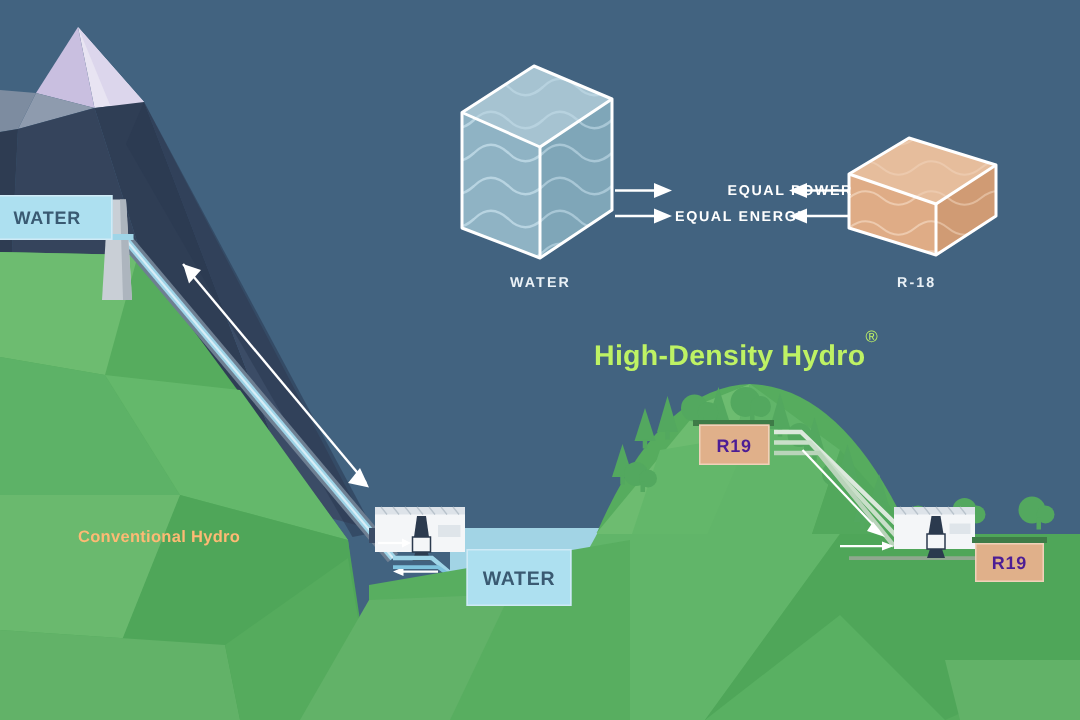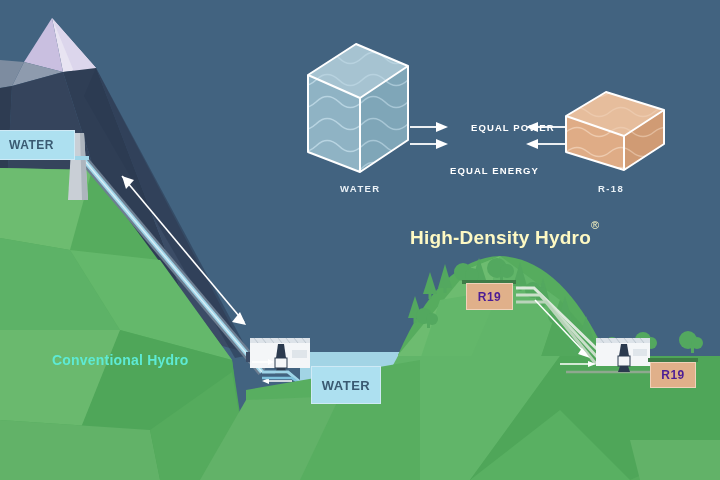--- a/index.html
+++ b/index.html
@@ -34,41 +34,41 @@
     border:1px solid #F0D2BA;
   }
 
   #water-chip-top{left:-12px;top:130px;width:85px;height:28px;font-size:12px;}
   #water-chip-bottom{left:311px;top:366px;width:68px;height:36px;font-size:13px;}
   #r19-chip-hill{left:466px;top:283px;width:45px;height:25px;font-size:12px;}
   #r19-chip-low{left:650px;top:362px;width:44px;height:24px;font-size:12px;}
 
   #title-conventional{
     left:52px;top:352px;
-    color:#5eead4;font-size:14px;font-weight:bold;
+    color:#fdba74;font-size:11px;font-weight:bold;
     letter-spacing:.2px;
   }
   #title-hdh{
-    left:410px;top:227px;
-    color:#fef9c3;font-size:19px;font-weight:bold;
+    left:396px;top:227px;
+    color:#bef264;font-size:19px;font-weight:bold;
     letter-spacing:.2px;
   }
   #title-hdh sup{font-size:11px;font-weight:normal;top:-.75em;position:relative;}
 
   .cap{
     color:#EAF1F6;font-size:9.5px;font-weight:bold;letter-spacing:1.4px;
   }
   #cap-water{left:340px;top:183px;}
   #cap-r19{left:598px;top:183px;}
 
   .eq{
     color:#ffffff;font-size:9.5px;font-weight:bold;letter-spacing:1.1px;
   }
-  #eq-power{left:436px;top:122px;padding-left:35px;}
-  #eq-energy{left:450px;top:139px;margin-top:26px;}
+  #eq-power{left:450px;top:122px;padding-left:35px;}
+  #eq-energy{left:450px;top:139px;}
 </style>
 </head>
 <body>
 
 <div id="stage">
 
   <svg class="layer" viewBox="0 0 720 480">
     <defs>
       <clipPath id="clipCanvas">
           <rect x="0" y="0" width="720" height="480"></rect>

